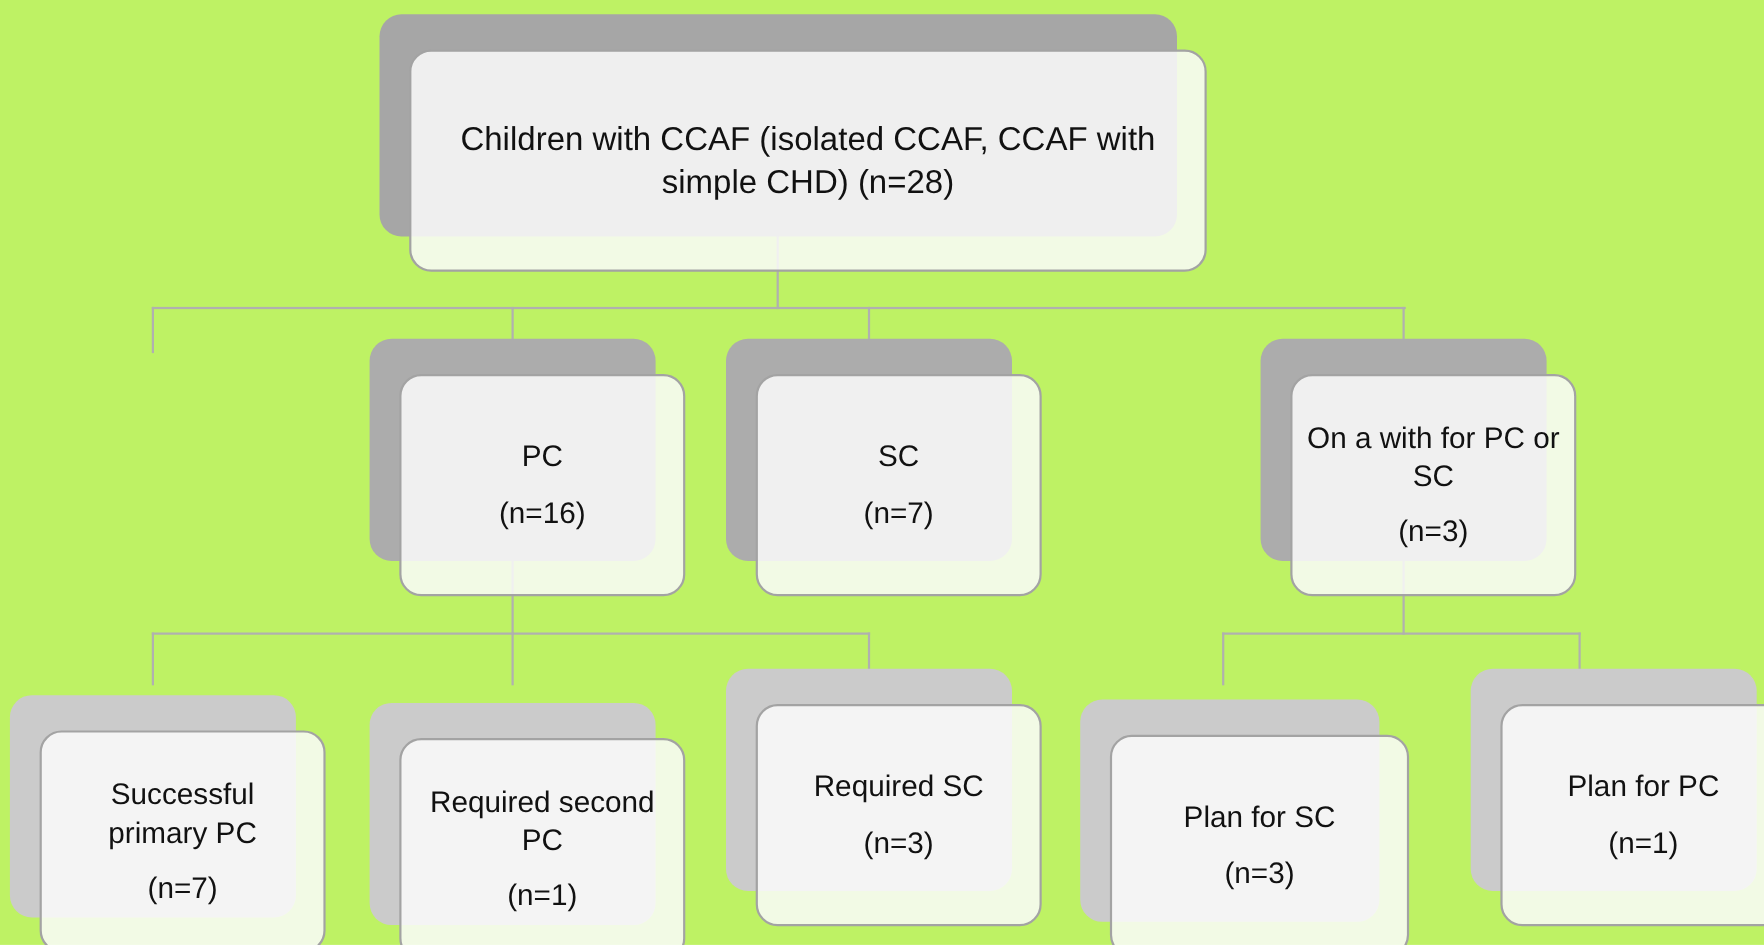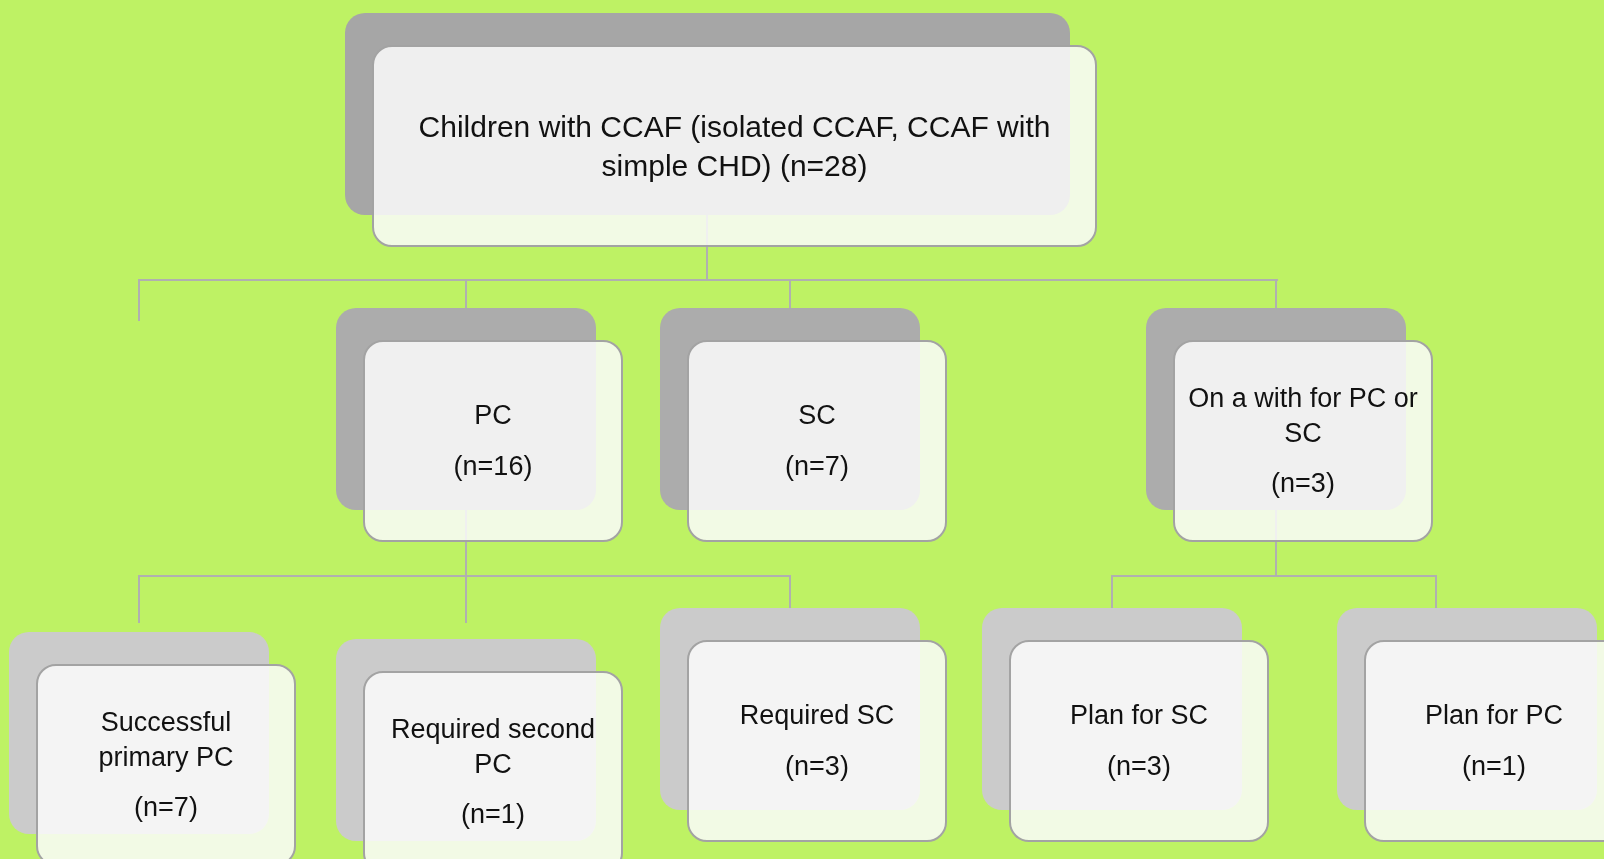--- a/index.html
+++ b/index.html
@@ -118,21 +118,21 @@
   </div>
 
   <div class="node" style="left:660px;top:608px;width:260px;height:202px;">
     <div class="shadow sh-l3"></div>
     <div class="card card-offset">
       <div class="title">Required SC</div>
       <div class="count">(n=3)</div>
     </div>
   </div>
 
-  <div class="node" style="left:982px;top:608px;width:260px;height:202px;">
+  <div class="node" style="left:982px;top:636px;width:260px;height:202px;padding-left:12px;">
     <div class="shadow sh-l3"></div>
     <div class="card card-offset">
       <div class="title">Plan for SC</div>
       <div class="count">(n=3)</div>
     </div>
   </div>
 
   <div class="node" style="left:1306px;top:608px;width:260px;height:202px;margin-left:31px;">
     <div class="shadow sh-l3"></div>
     <div class="card card-offset">

